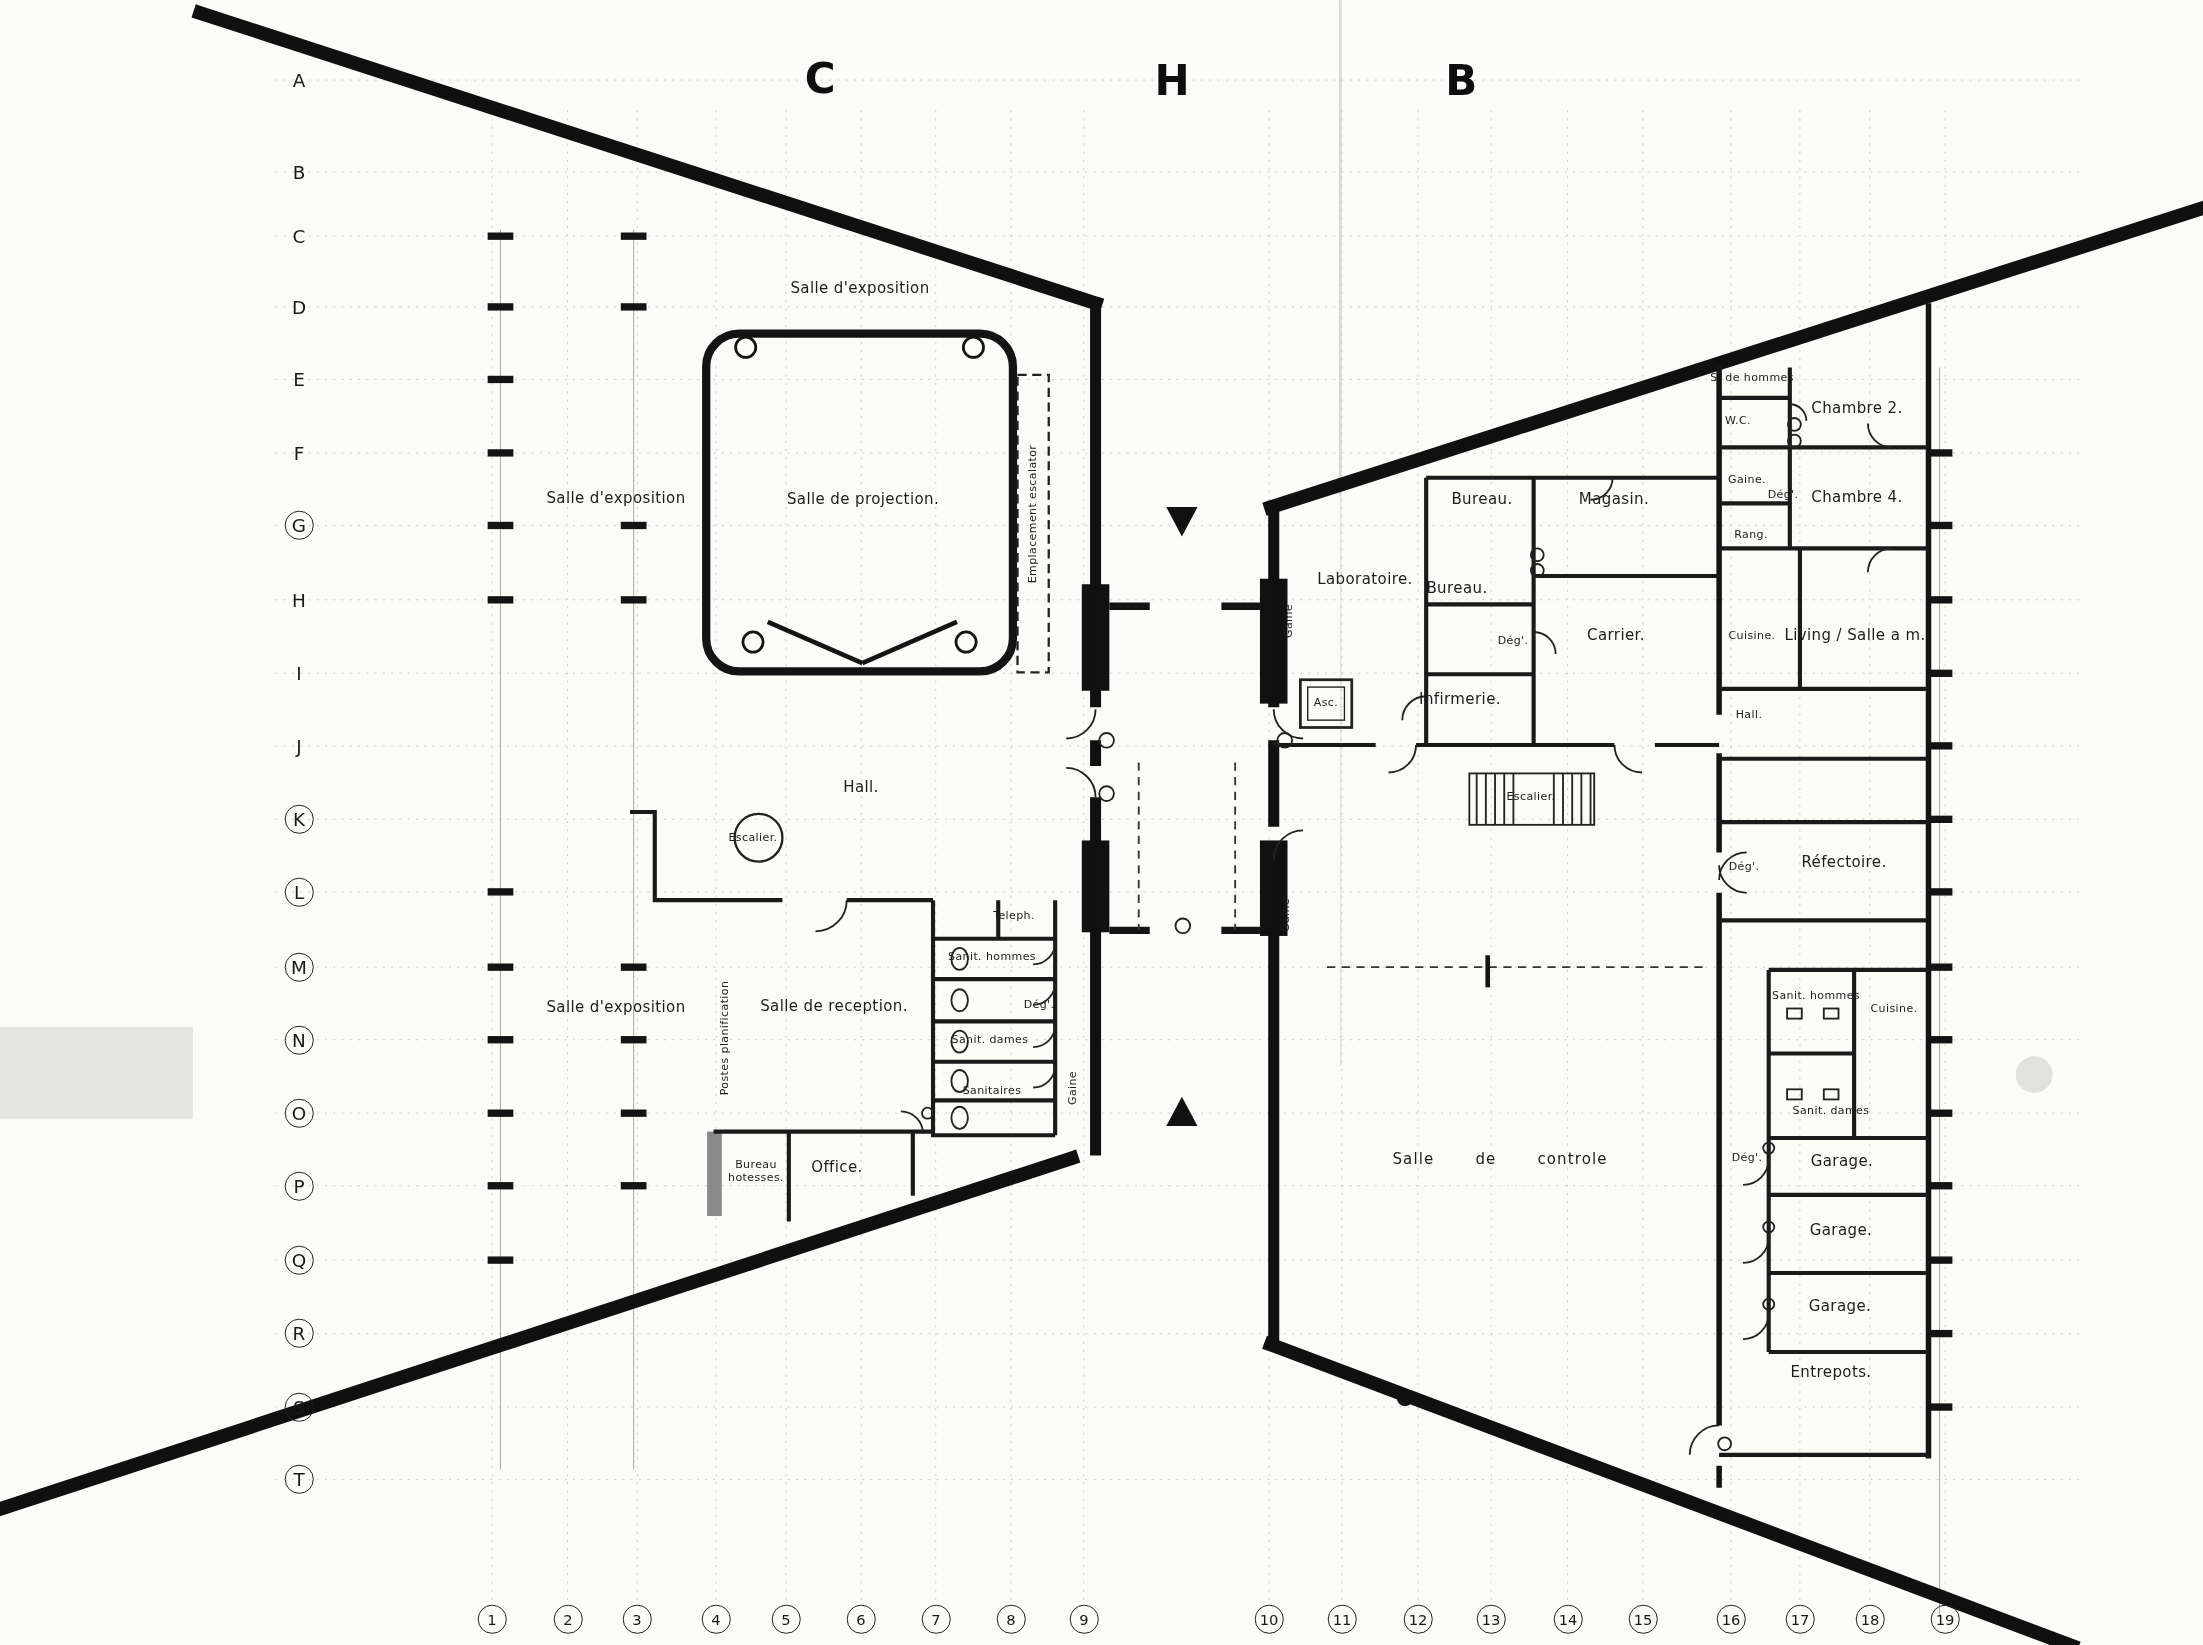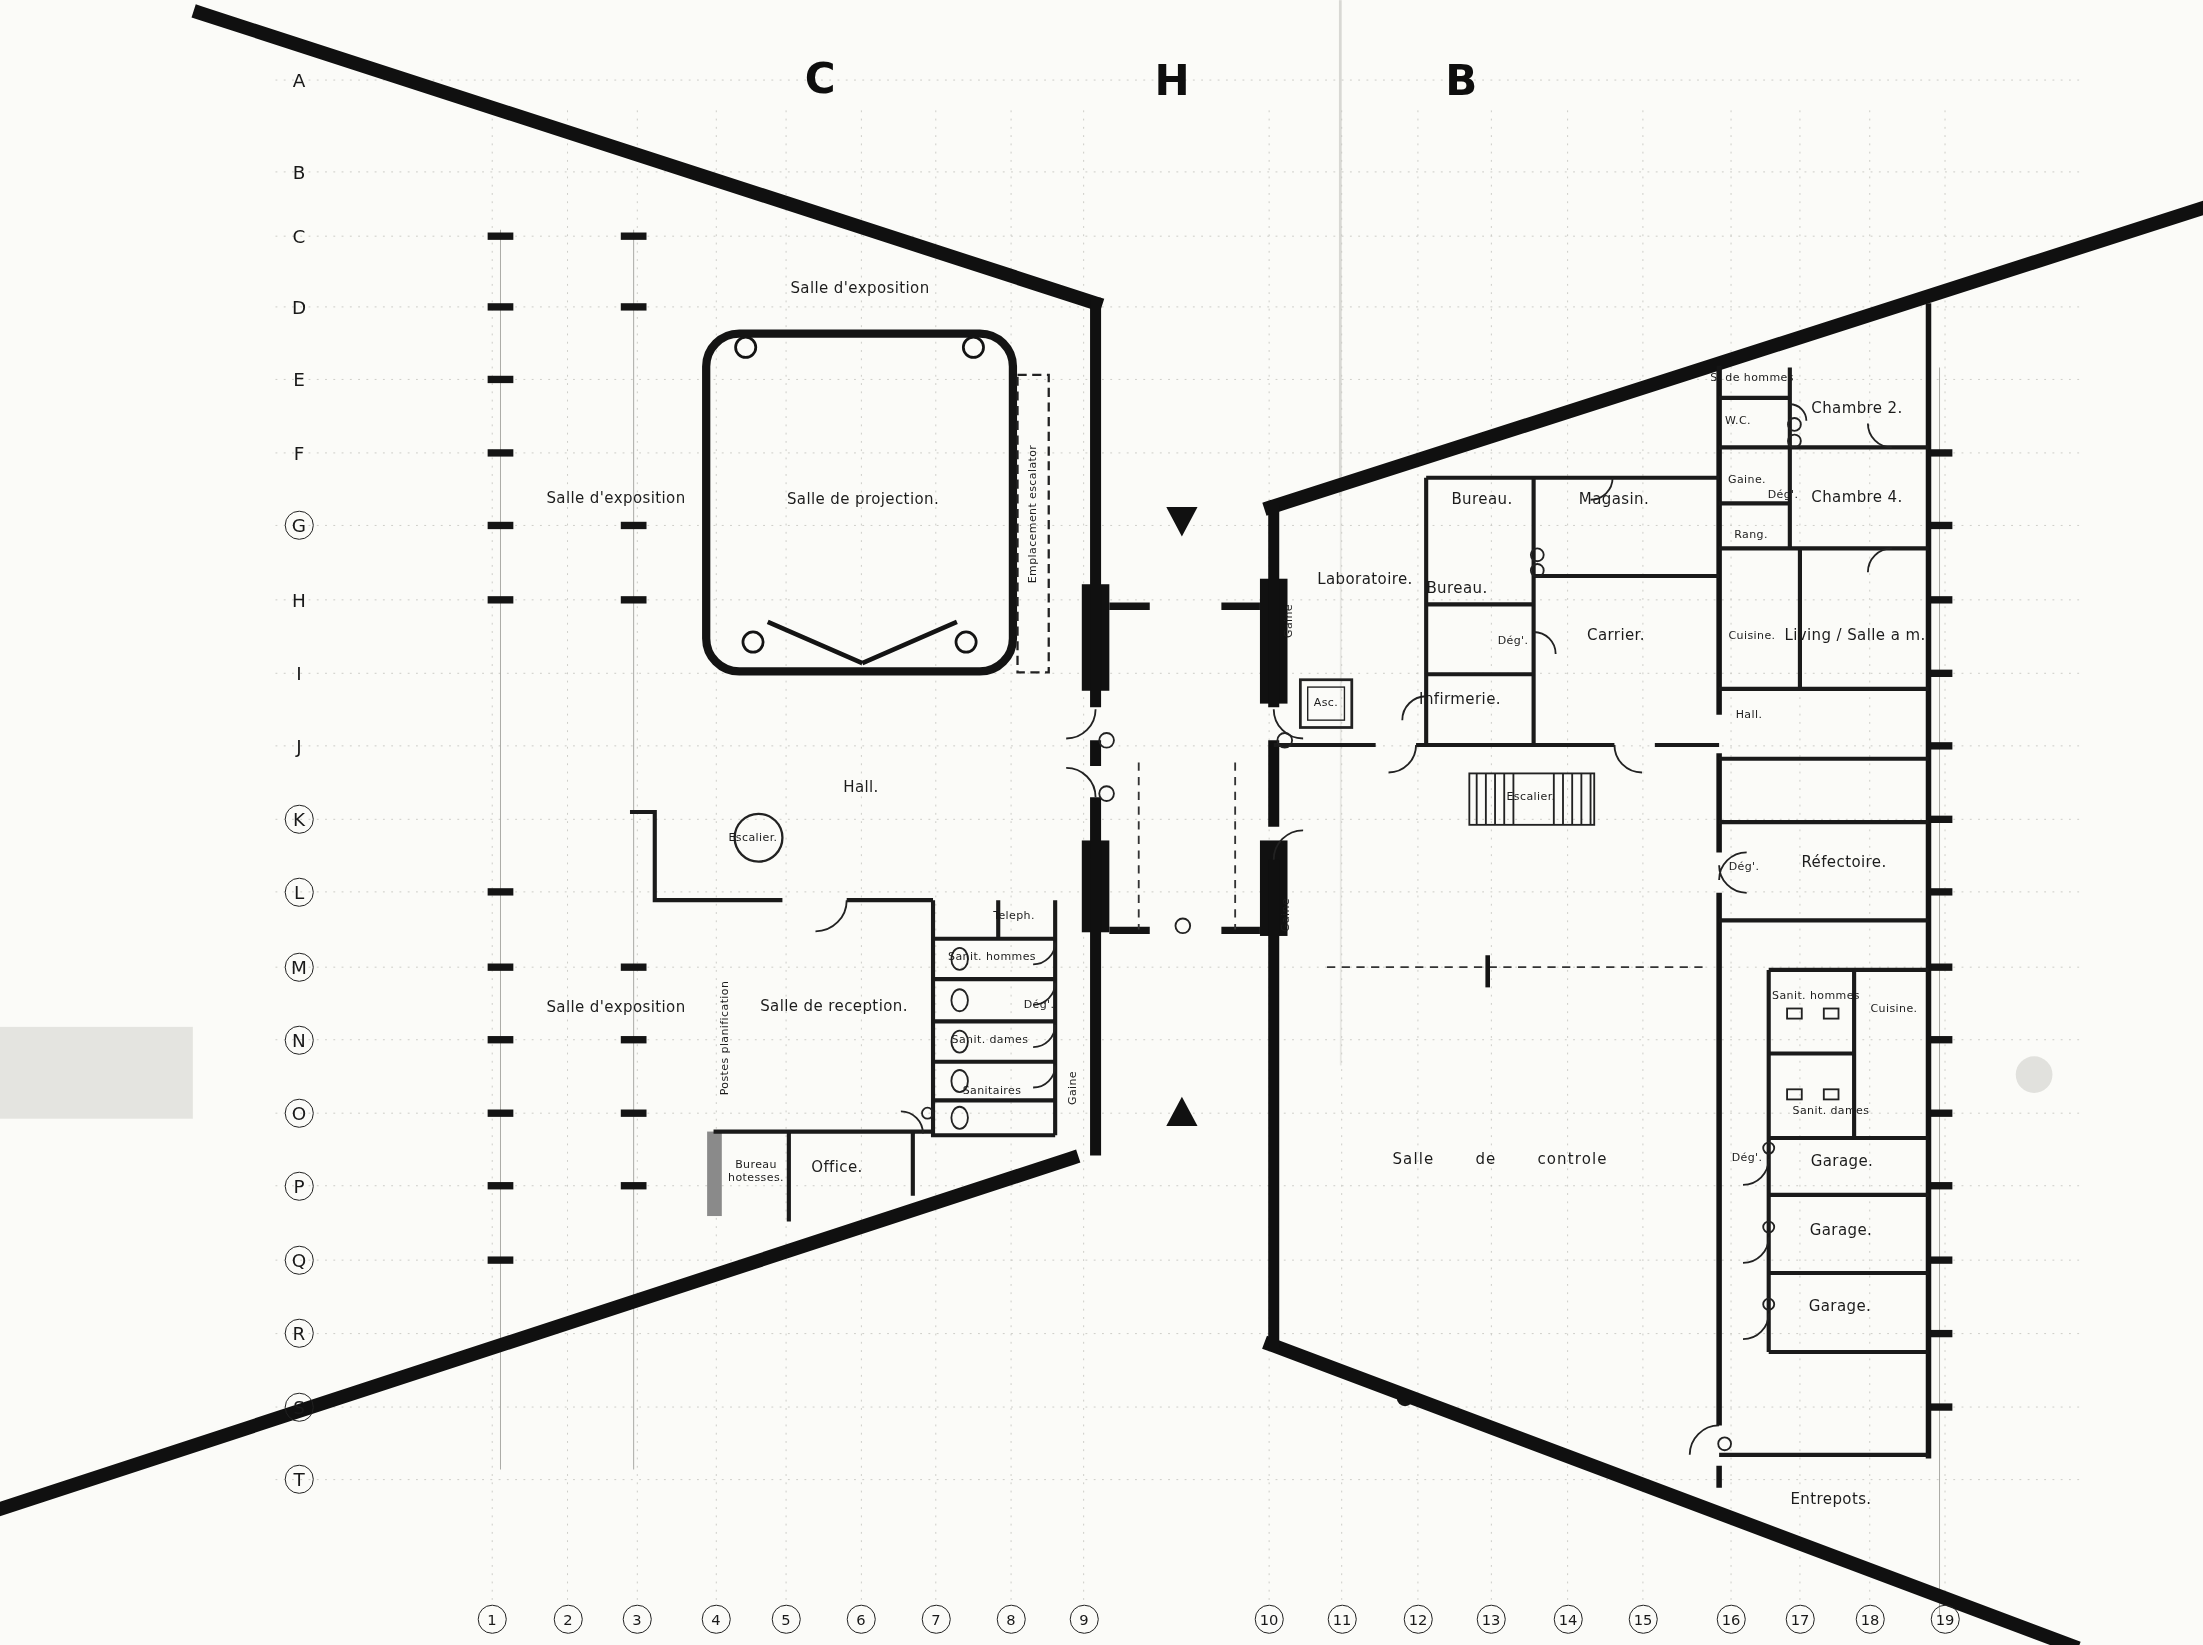--- a/index.html
+++ b/index.html
@@ -326,16 +326,16 @@
       <div class="lbl fs12" style="left: 1744px; top: 867px;">Dég'.</div>
       <div class="lbl" style="left: 1844px; top: 863px;">Réfectoire.</div>
       <div class="lbl fs12" style="left: 1816px; top: 996px;">Sanit. hommes</div>
       <div class="lbl fs12" style="left: 1894px; top: 1009px;">Cuisine.</div>
       <div class="lbl fs12" style="left: 1831px; top: 1111px;">Sanit. dames</div>
       <div class="lbl spread" style="left: 1500px; top: 1160px;">Salle  de  controle</div>
       <div class="lbl fs12" style="left: 1747px; top: 1158px;">Dég'.</div>
       <div class="lbl" style="left: 1842px; top: 1162px;">Garage.</div>
       <div class="lbl" style="left: 1841px; top: 1231px;">Garage.</div>
       <div class="lbl" style="left: 1840px; top: 1307px;">Garage.</div>
-      <div class="lbl" style="left: 1831px; top: 1500px;">Entrepots.</div>
+      <div class="lbl" style="left: 1831px; top: 1373px;">Entrepots.</div>
     </div>
 </div>
 
 
 </body></html>

